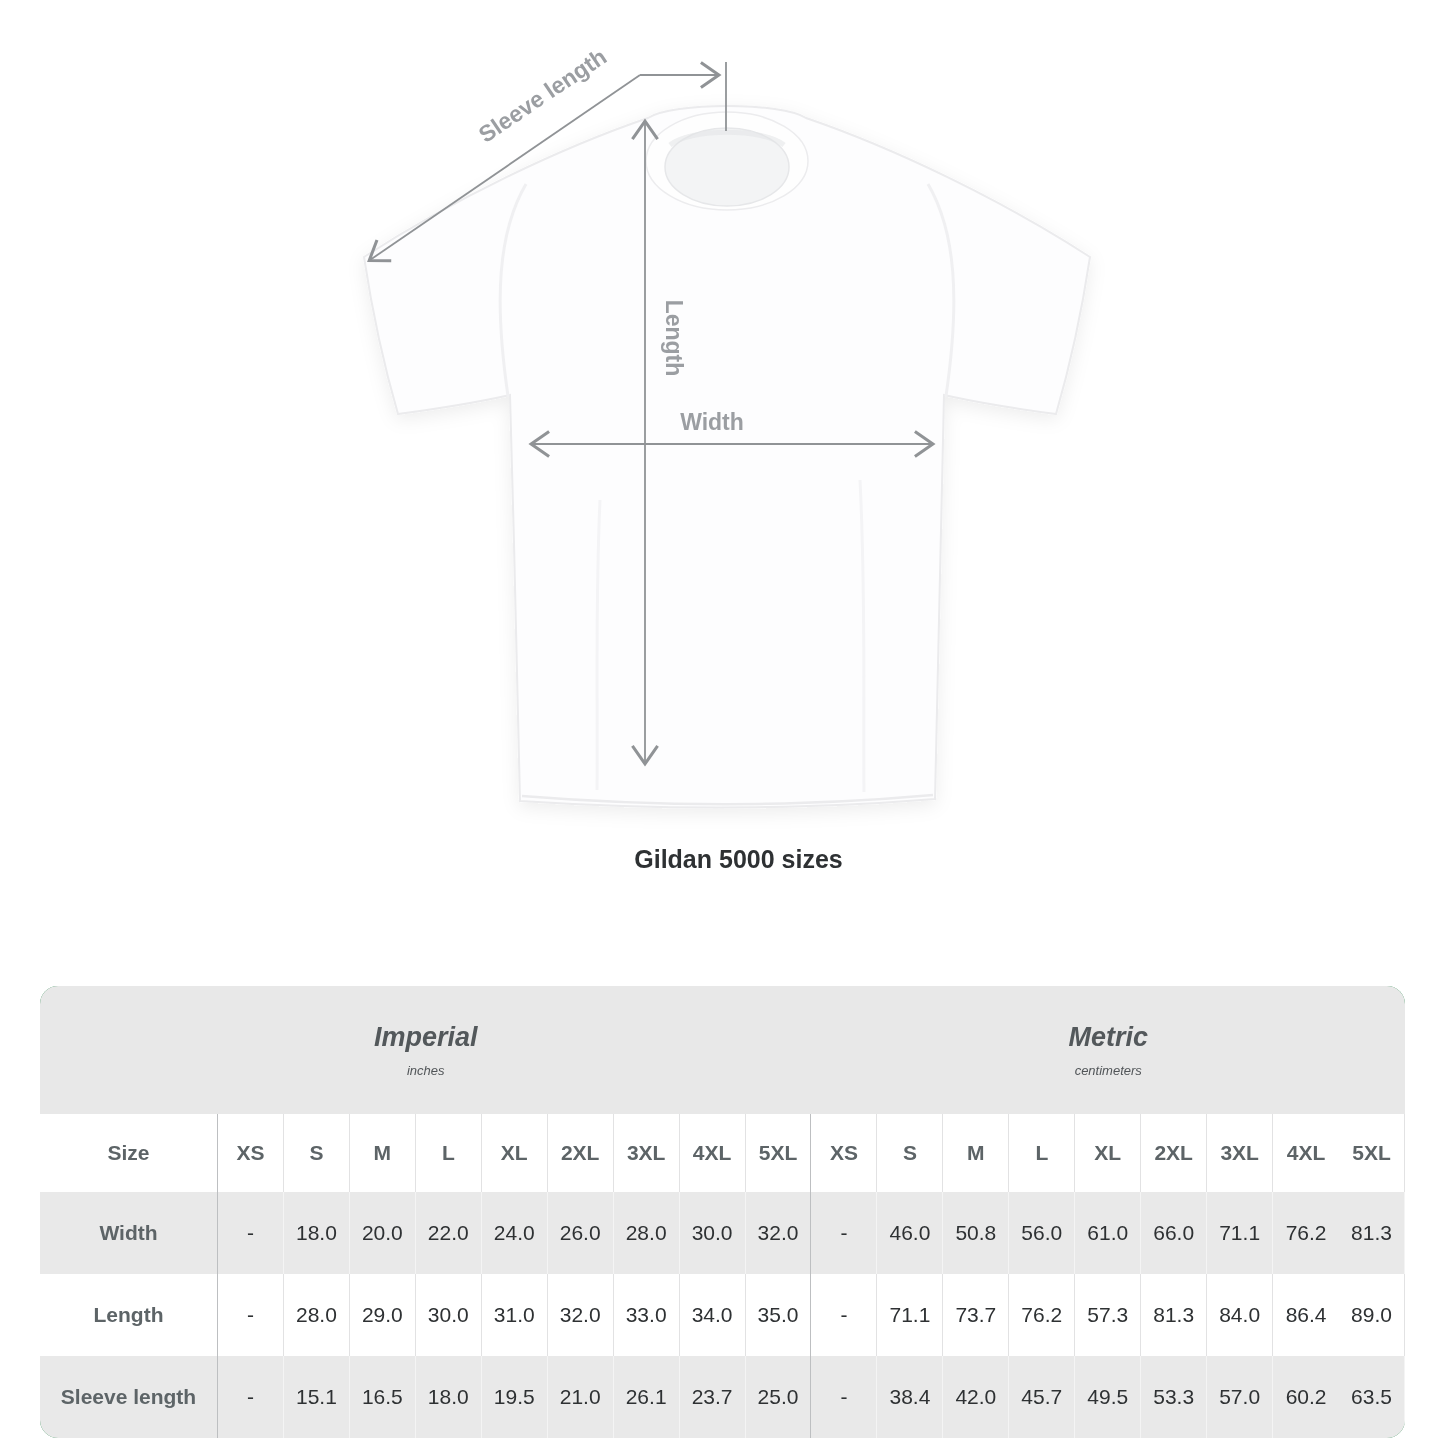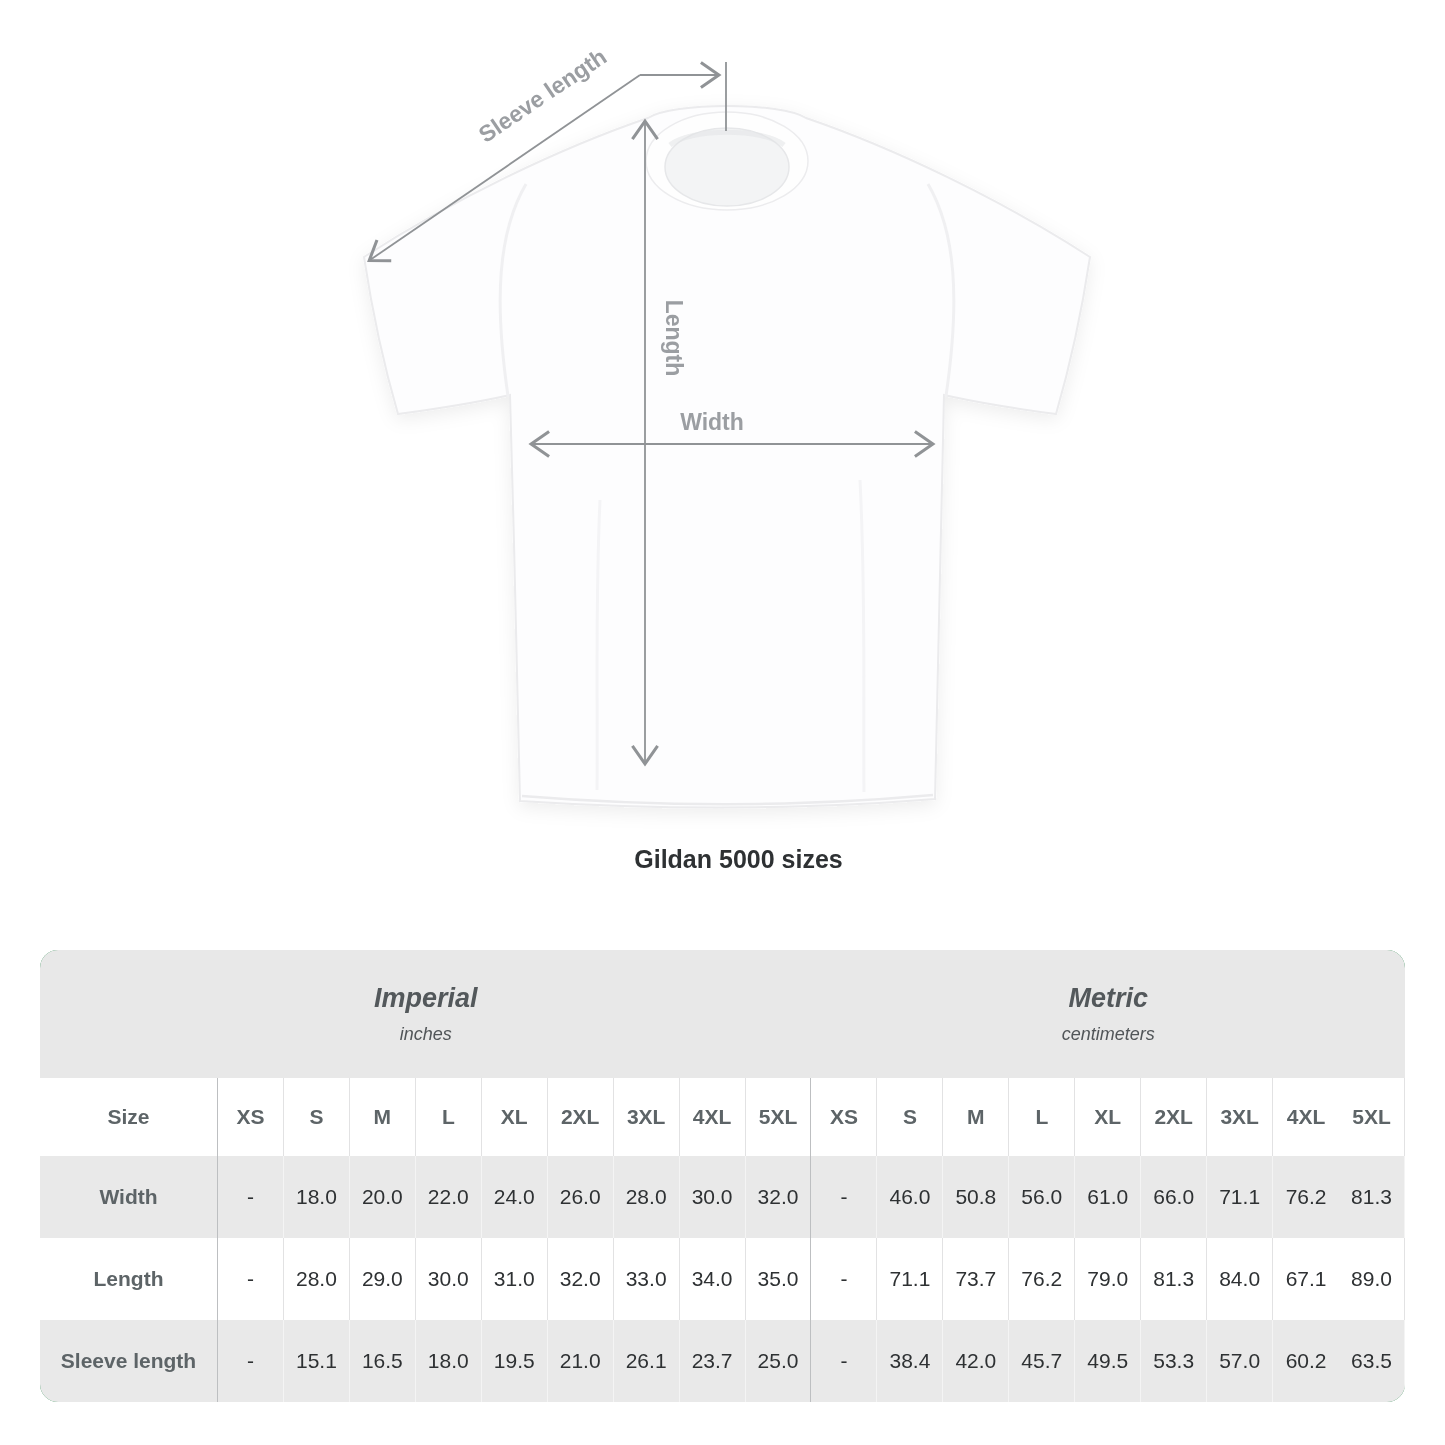--- a/index.html
+++ b/index.html
@@ -17,32 +17,32 @@
   .title {
     position:absolute; top:845px; left:16px; width:100%;
     text-align:center; font-size:25px; font-weight:bold; color:#2e3133;
   }
   .subtitle {
     position:absolute; top:894px; left:0; width:100%;
     text-align:center; font-size:19px; font-style:italic; color:#46494c;
   }
   
   .size-table {
-    position:absolute; left:40px; top:950px; width:1365px;
+    position:absolute; left:40px; top:986px; width:1365px;
     border-radius:18px; overflow:hidden; background:#15803d;
   }
   .band { display:flex; background:#e8e8e8; height:128px; }
   .band-half {
     display:flex; flex-direction:column; justify-content:center;
     align-items:center; gap:10px;
   }
   .band-half.left  { width:calc(178px + (100% - 178px) * 0.5); }
   .band-half.right { flex:1;text-align:right; }
   .band-title { font-size:27px; font-weight:bold; font-style:italic; color:#53585b; }
-  .band-unit  { font-size:18px; font-style:italic; color:#515558; }
+  .band-unit  { font-size:13px; font-style:italic; color:#515558; }
   .grid { display:grid; grid-template-columns:178px repeat(18, 1fr); }
   .cell {
     display:flex; align-items:center; justify-content:center;
     font-size:21px; color:#2e3133; height:82px;
     border-right:1px solid transparent; box-sizing:border-box;
   }
   .cell.h-head { height:78px; }
   .c-white { background:#ffffff; border-right-color:#e2e2e3;text-align:right; }
   .c-gray  { background:#e9e9e9; border-right-color:#f4f4f4; }
   .head, .label { font-weight:bold; color:#5d6467; font-size:21px; }
@@ -164,24 +164,24 @@
         <div class="cell c-white">30.0</div>
         <div class="cell c-white">31.0</div>
         <div class="cell c-white">32.0</div>
         <div class="cell c-white">33.0</div>
         <div class="cell c-white">34.0</div>
         <div class="cell c-white sep-strong">35.0</div>
         <div class="cell c-white">-</div>
         <div class="cell c-white">71.1</div>
         <div class="cell c-white">73.7</div>
         <div class="cell c-white">76.2</div>
-        <div class="cell c-white">79.0</div>
+        <div class="cell c-white">57.3</div>
         <div class="cell c-white">81.3</div>
         <div class="cell c-white">84.0</div>
-        <div class="cell c-white last-col">67.1</div>
+        <div class="cell c-white last-col">86.4</div>
         <div class="cell c-white">89.0</div>
         <div class="cell c-gray label sep-strong">Sleeve length</div>
         <div class="cell c-gray">-</div>
         <div class="cell c-gray">15.1</div>
         <div class="cell c-gray">16.5</div>
         <div class="cell c-gray">18.0</div>
         <div class="cell c-gray">19.5</div>
         <div class="cell c-gray">21.0</div>
         <div class="cell c-gray">26.1</div>
         <div class="cell c-gray">23.7</div>

